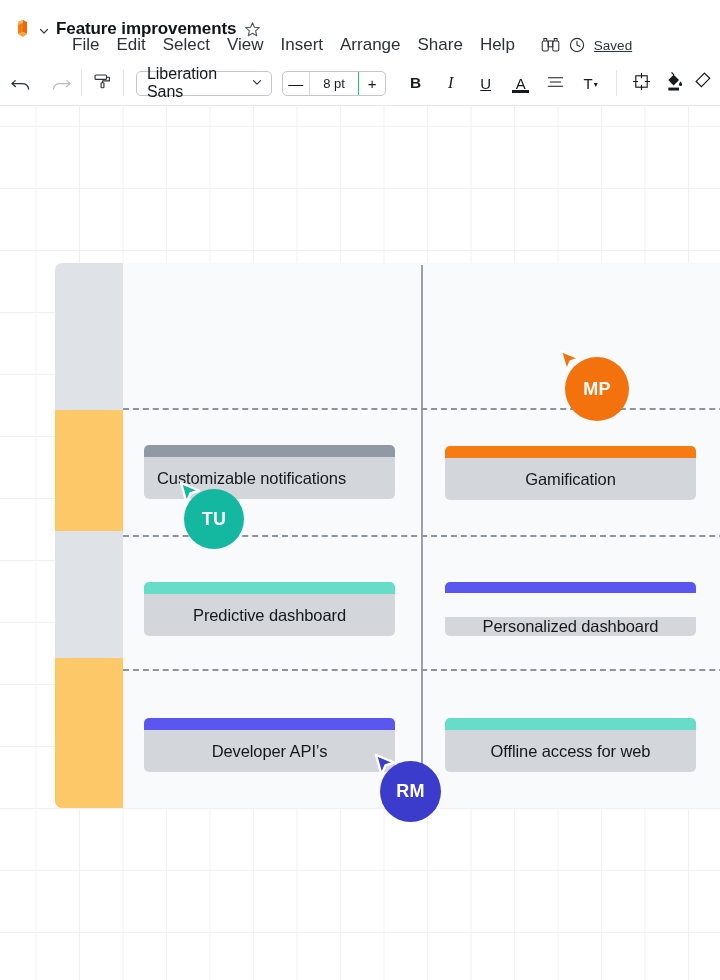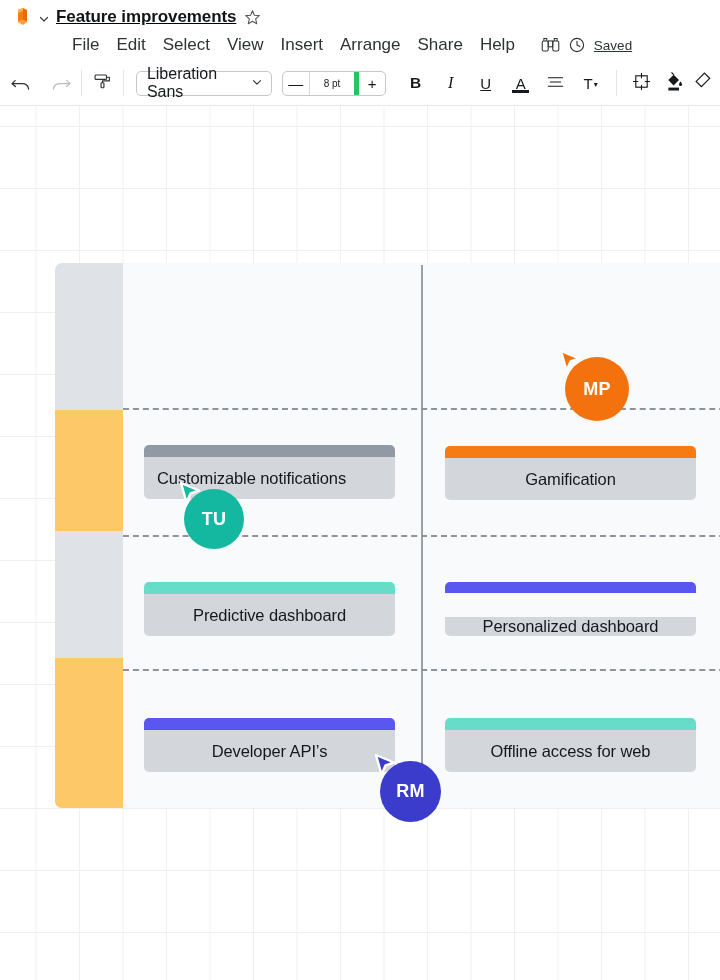--- a/index.html
+++ b/index.html
@@ -11,22 +11,22 @@
     overflow: hidden;
   }
   #app { position: relative; width: 720px; height: 980px; overflow: hidden; background:#fff; }
 
   
   .topbar {
     position: absolute; left:0; top:0; width:720px; height:61px;
     background:#ffffff; z-index: 40;
   }
   .title-row {
-    position:absolute; left:0; top:0; height:34px; width:100%;
-    display:flex; align-items:center;text-decoration:underline;
+    position:absolute; left:0; top:12px; height:34px; width:100%;
+    display:flex; align-items:center;
   }
   .logo-wrap { width:52px; height:34px; display:flex; align-items:center; padding-left:14px; gap:6px;}
   .logo-mark { width:18px; height:20px; }
   .caret-down { width:12px; height:12px; color:#3c3f44; }
   .doc-title {
     font-size:17px; font-weight:bold; color:#111418; letter-spacing:-0.1px;
     margin-left:4px; white-space:nowrap;
   }
   .star-icon { margin-left:8px; width:17px; height:17px; color:#52575d; }
 
@@ -59,22 +59,22 @@
     border:1px solid #c3c7cc; border-radius:5px;
     display:flex; align-items:center; justify-content:space-between; gap:6px;
     font-size:16px; color:#16191d; background:#fff;
   }
   .size-group {
     margin-left:10px; height:25px; display:flex; align-items:stretch;
     border:1px solid #c3c7cc; border-radius:5px; overflow:hidden; background:#fff;
   }
   .size-btn { width:29px; display:flex; align-items:center; justify-content:center; font-size:15px; color:#16191d; }
   .size-mid {
-    width:56px; border-left:1px solid #d6d9dd; border-right:5px solid #22c55e;
-    display:flex; align-items:center; justify-content:center; font-size:10px; color:#16191d;
+    width:56px; border-left:1px solid #d6d9dd; border-right:1px solid #22c55e;
+    display:flex; align-items:center; justify-content:center; font-size:13px; color:#16191d;
   }
   .fmt-group { display:flex; align-items:center; margin-left:12px; gap:0px; }
   .fmt-btn { width:35px; height:30px; display:flex; align-items:center; justify-content:center;
              font-size:15px; color:#16191d; }
   .fmt-b { font-weight:bold; font-size:15.5px;}
   .fmt-i { font-style:italic; font-family:"Liberation Serif", serif; font-size:16px;}
   .fmt-u { text-decoration:underline; }
   .fmt-A { position:relative; font-size:15px; }
   .fmt-A .ubar { position:absolute; bottom:5px; left:9px; width:17px; height:3.5px; background:#16191d; }
   .tb-sep2 { width:1px; height:26px; background:#e2e4e7; margin-left:8px; }

